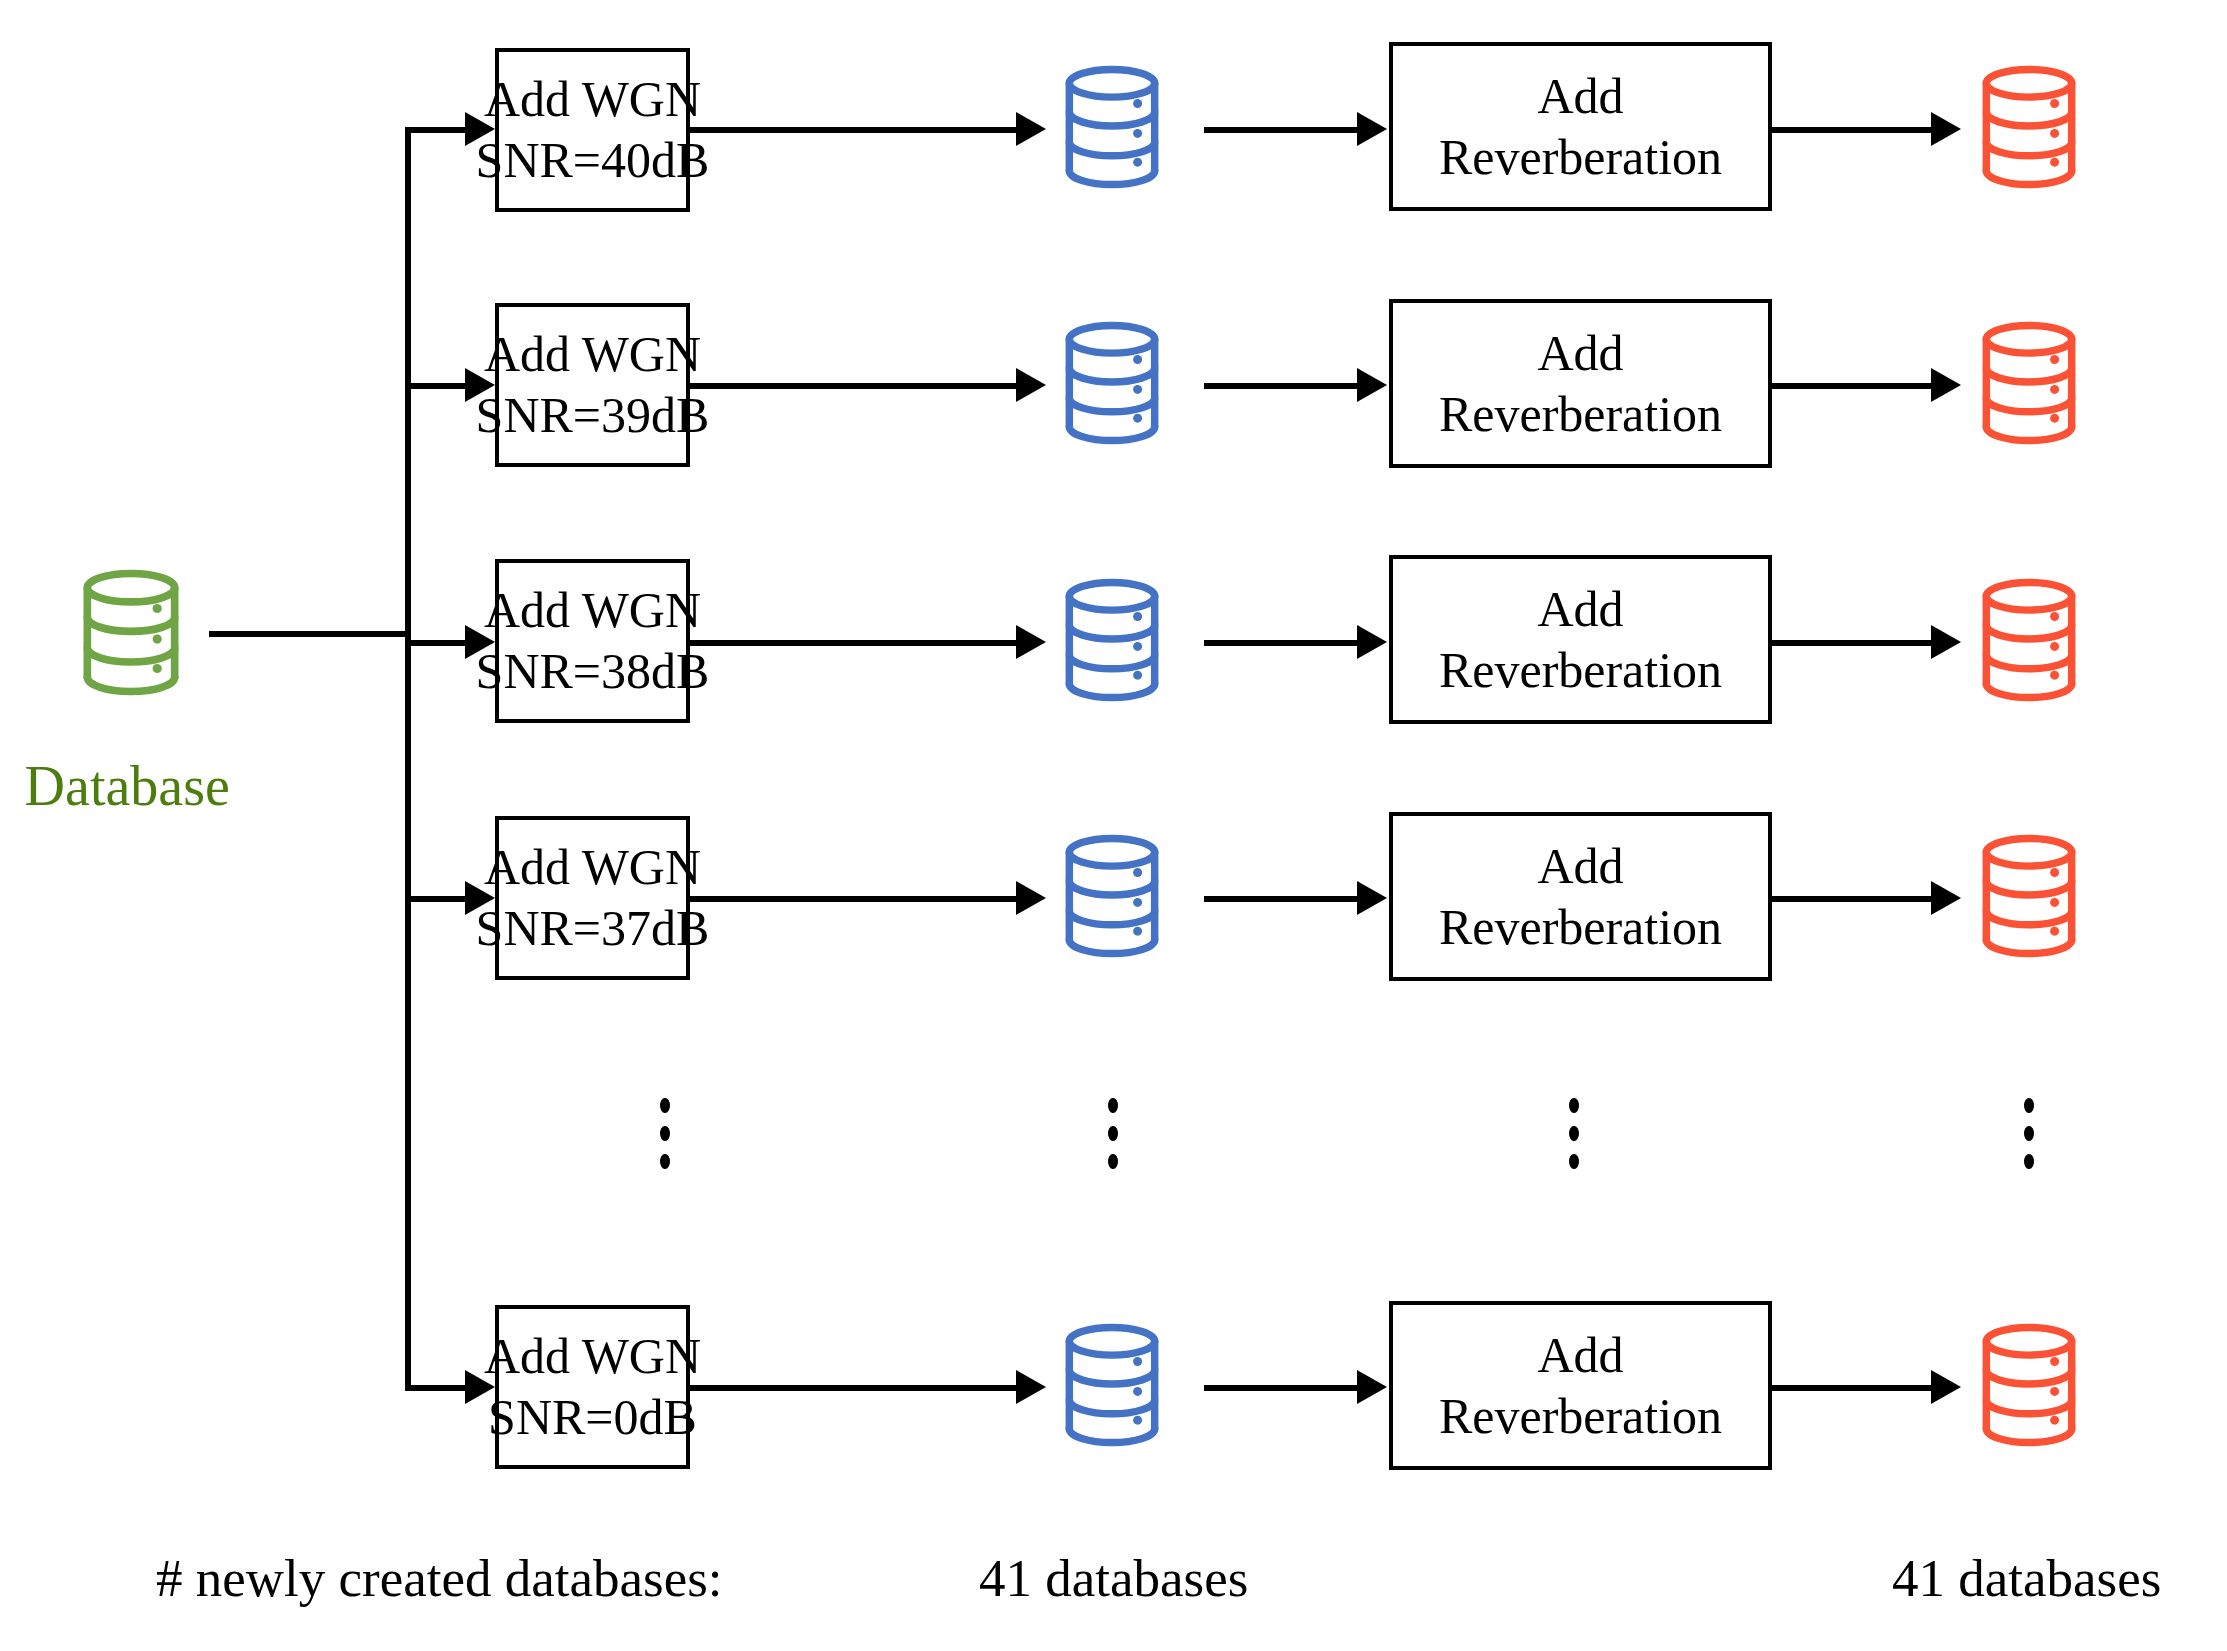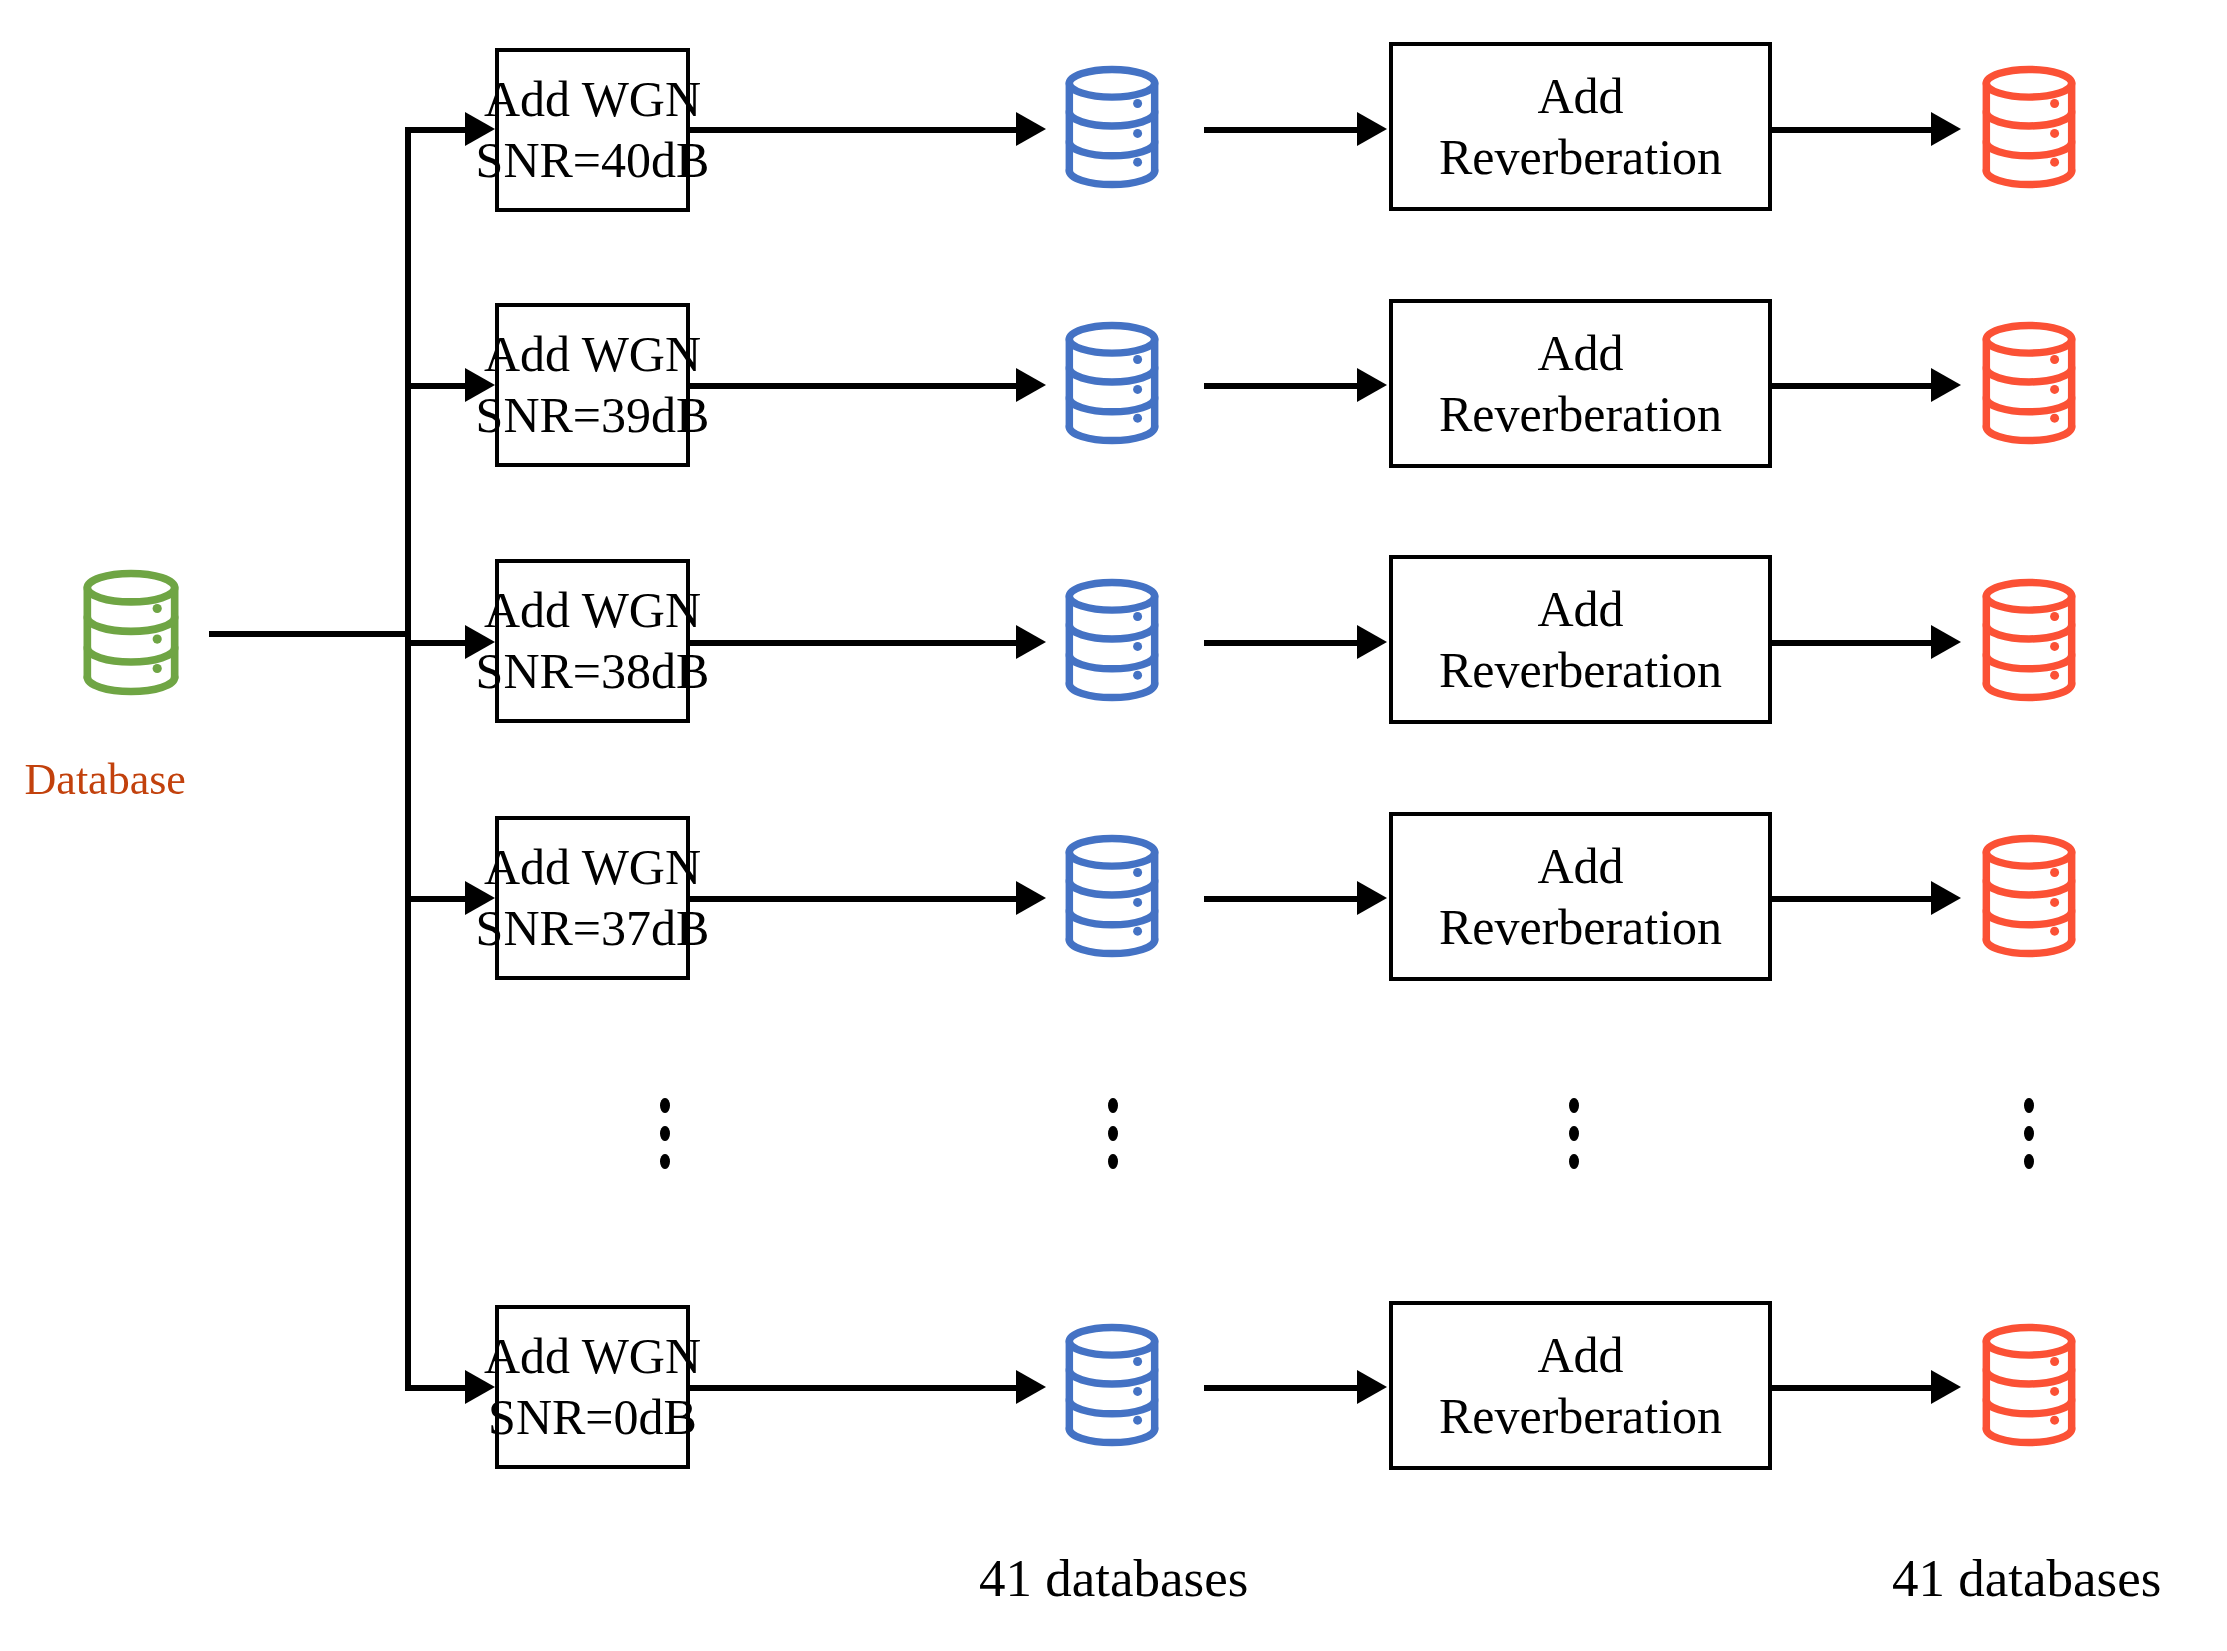--- a/index.html
+++ b/index.html
@@ -52,22 +52,22 @@
   }
   .caption{
     position:absolute;
     color:#000000;
     font-size:53px;
     white-space:nowrap;
     line-height:1;
   }
   .static-label{
     position:absolute;
-    color:#c2410c;
-    font-size:44px;
+    color:#4d7c0f;
+    font-size:56px;
     white-space:nowrap;
     line-height:1;
   }
 </style>
 </head>
 <body>
 
 <div id="stage">
 
   <div class="db-icon" style="left:76px;top:567px;width:110px;height:131px;">
@@ -340,17 +340,18 @@
         <path d="M10 101 a40 13 0 0 0 80 0"></path>
         <path d="M10 46 a40 13 0 0 0 80 0"></path>
         <path d="M10 74 a40 13 0 0 0 80 0"></path>
       </g>
       <circle cx="74" cy="38" r="4.2" fill="#FB5135"></circle>
       <circle cx="74" cy="66" r="4.2" fill="#FB5135"></circle>
       <circle cx="74" cy="93" r="4.2" fill="#FB5135"></circle>
     </svg>
   </div>
 
+  <div class="caption" style="left:156px;top:1552px;"># newly created databases:</div>
   <div class="caption" style="left:979px;top:1552px;">41 databases</div>
   <div class="caption" style="left:1892px;top:1552px;">41 databases</div>
 
 </div>
 
 
 </body></html>

